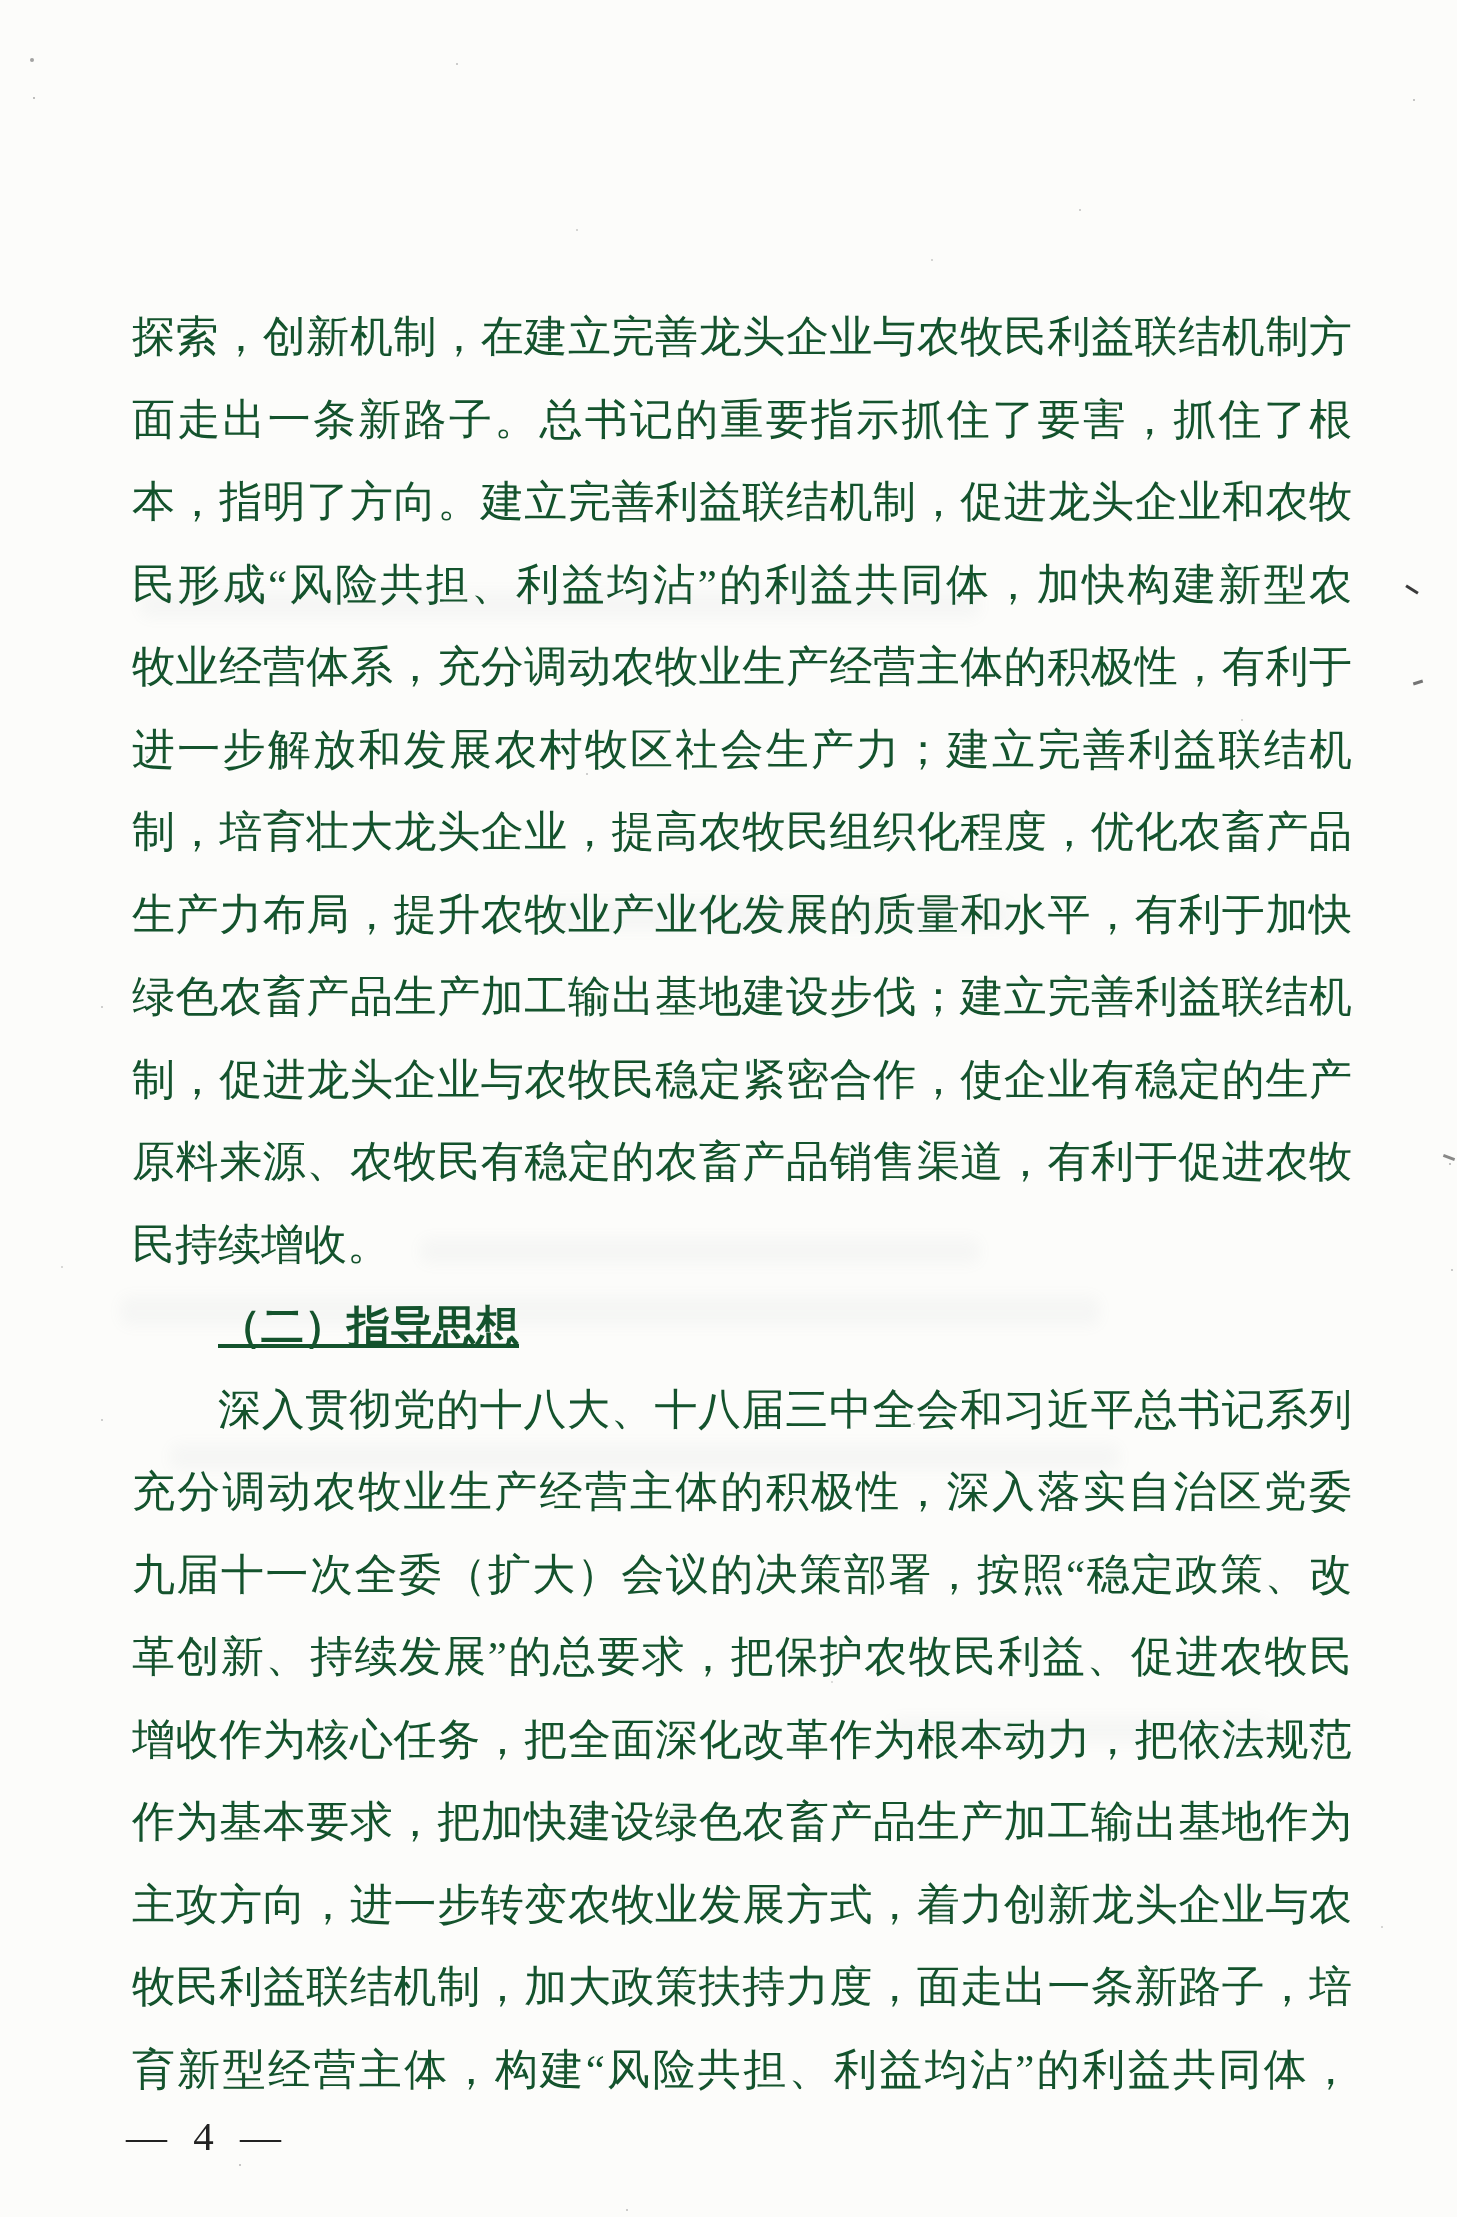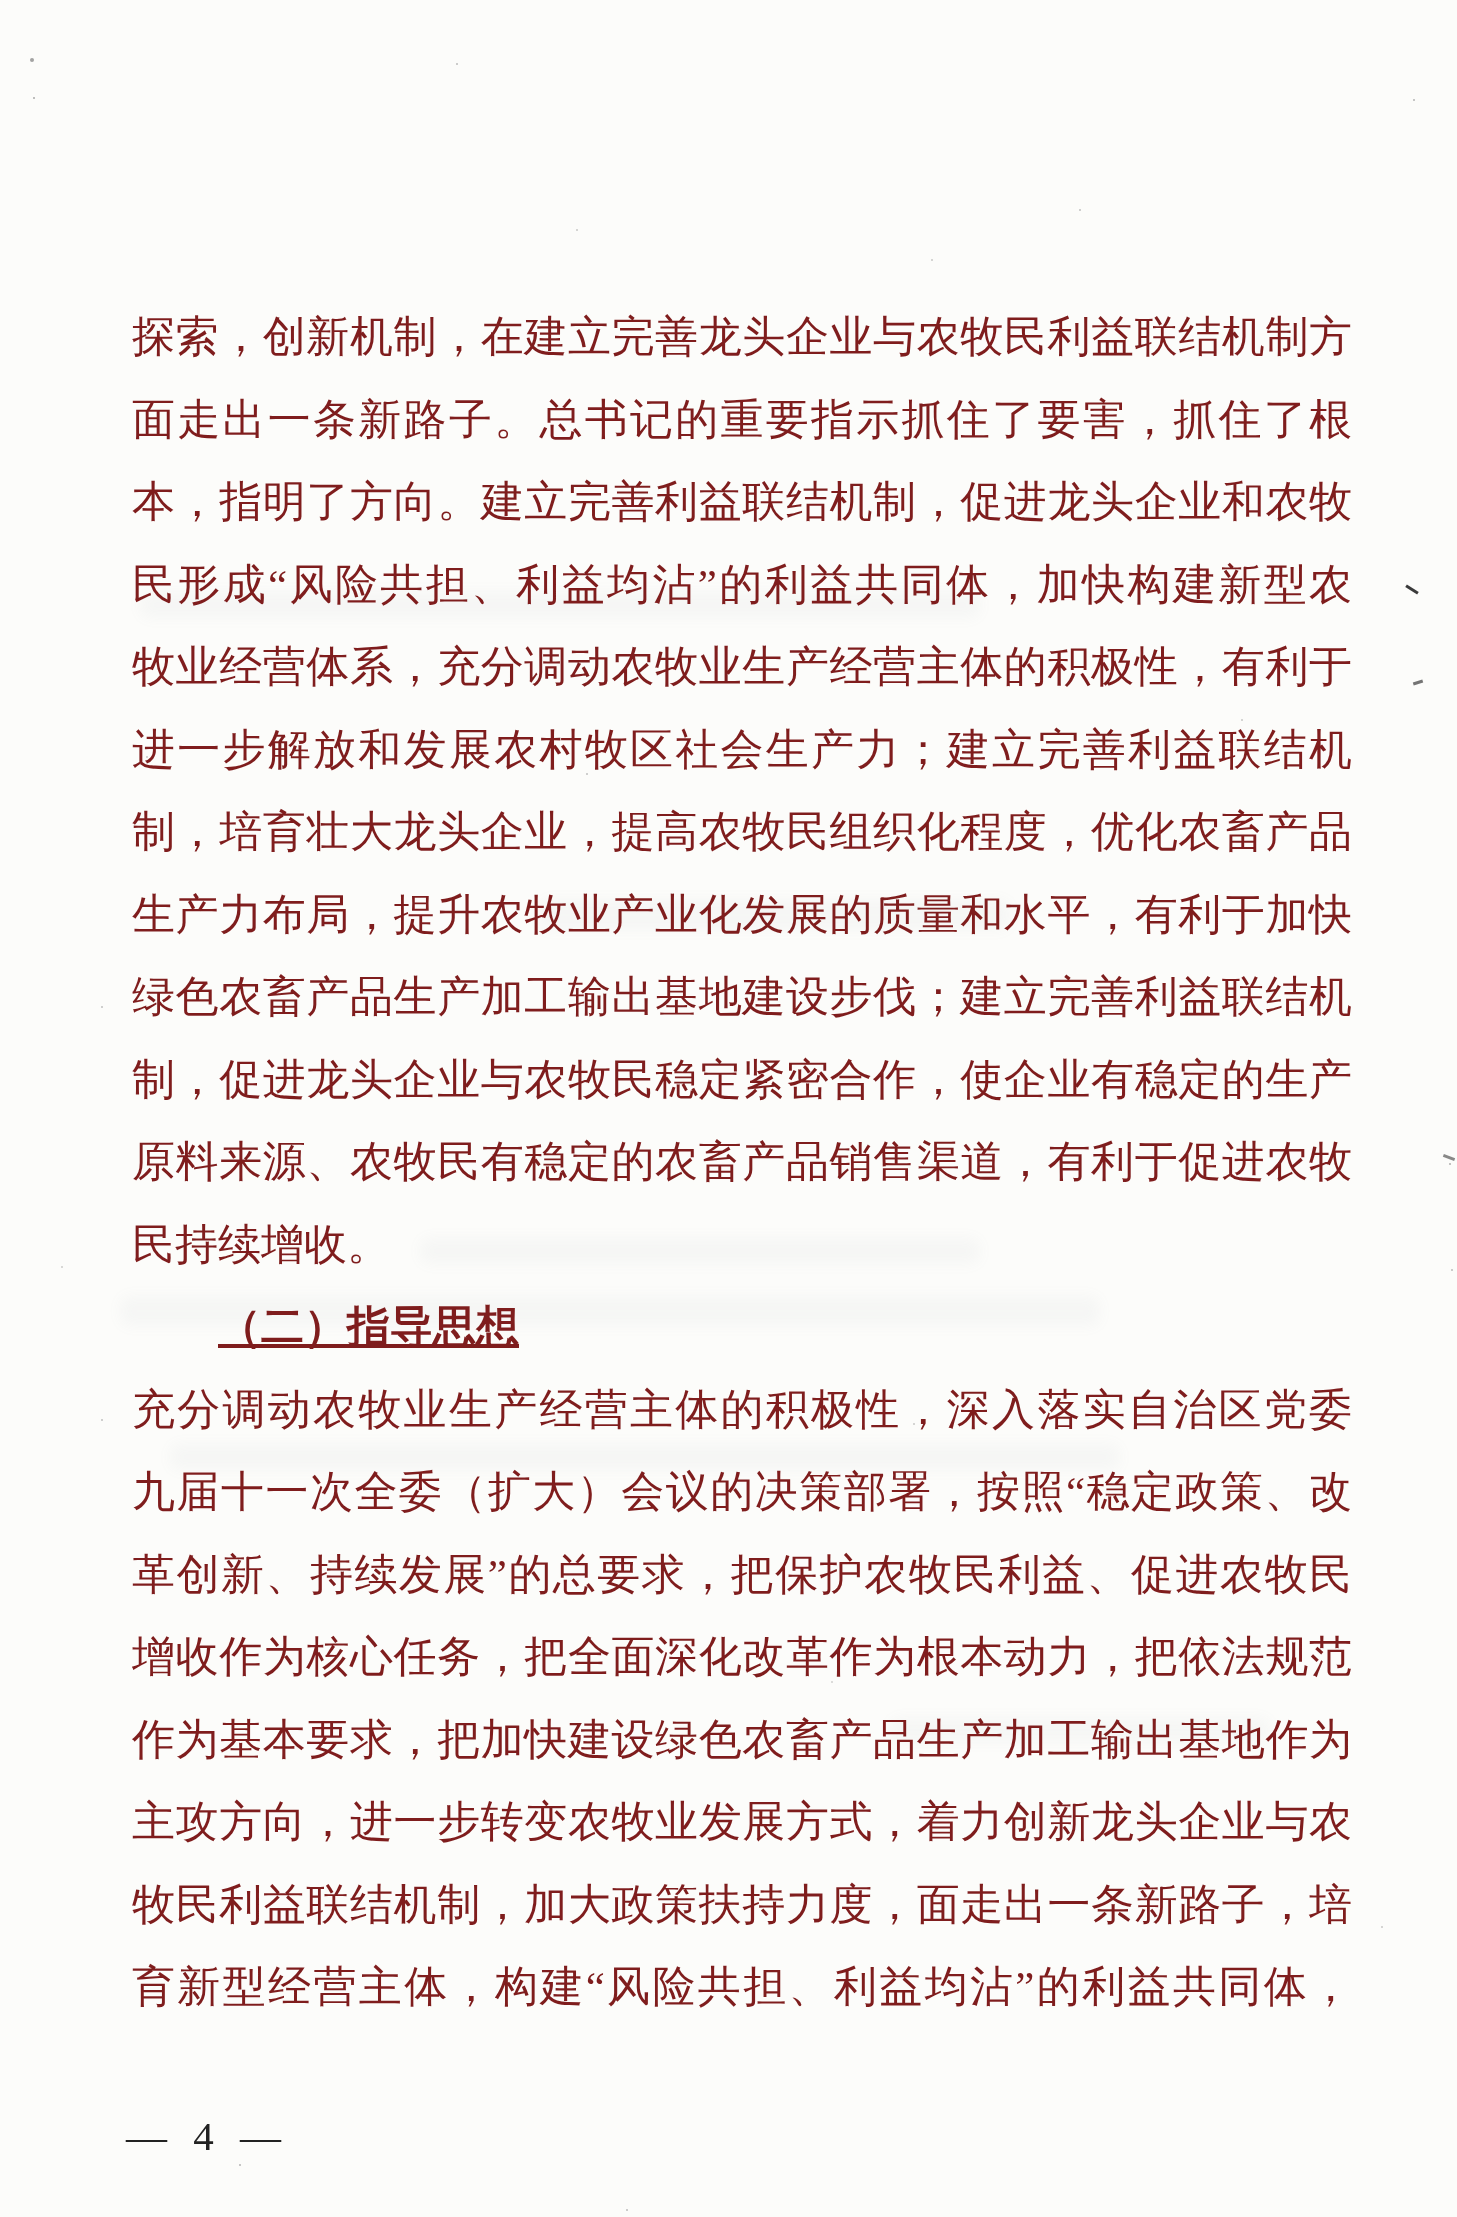--- a/index.html
+++ b/index.html
@@ -18,21 +18,21 @@
     color: #1c1c1c;
   }
   
   .text-block {
     position: absolute;
     left: 132px;
     top: 296px;
     width: 1220px;
     font-size: 43px;
     line-height: 82.5px;
-    color: #7f1d1d;
+    color: #14532d;
   }
   .line {
     white-space: normal;
     text-align: justify;
     text-align-last: justify;
     height: 82.5px;
     overflow: hidden;
   }
   .line.short {
     text-align: center;
@@ -136,20 +136,21 @@
       <div class="line body">民形成“风险共担、利益均沾”的利益共同体，加快构建新型农</div>
       <div class="line body">牧业经营体系，充分调动农牧业生产经营主体的积极性，有利于</div>
       <div class="line body">进一步解放和发展农村牧区社会生产力；建立完善利益联结机</div>
       <div class="line body">制，培育壮大龙头企业，提高农牧民组织化程度，优化农畜产品</div>
       <div class="line body">生产力布局，提升农牧业产业化发展的质量和水平，有利于加快</div>
       <div class="line body">绿色农畜产品生产加工输出基地建设步伐；建立完善利益联结机</div>
       <div class="line body">制，促进龙头企业与农牧民稳定紧密合作，使企业有稳定的生产</div>
       <div class="line body">原料来源、农牧民有稳定的农畜产品销售渠道，有利于促进农牧</div>
       <div class="line short">民持续增收。</div>
       <div class="line heading">（二）指导思想</div>
+      <div class="line indent">深入贯彻党的十八大、十八届三中全会和习近平总书记系列</div>
       <div class="line body">充分调动农牧业生产经营主体的积极性，深入落实自治区党委</div>
       <div class="line body">九届十一次全委（扩大）会议的决策部署，按照“稳定政策、改</div>
       <div class="line body">革创新、持续发展”的总要求，把保护农牧民利益、促进农牧民</div>
       <div class="line body">增收作为核心任务，把全面深化改革作为根本动力，把依法规范</div>
       <div class="line body">作为基本要求，把加快建设绿色农畜产品生产加工输出基地作为</div>
       <div class="line body">主攻方向，进一步转变农牧业发展方式，着力创新龙头企业与农</div>
       <div class="line body">牧民利益联结机制，加大政策扶持力度，面走出一条新路子，培</div>
       <div class="line body">育新型经营主体，构建“风险共担、利益均沾”的利益共同体，</div>
     </div>
 

